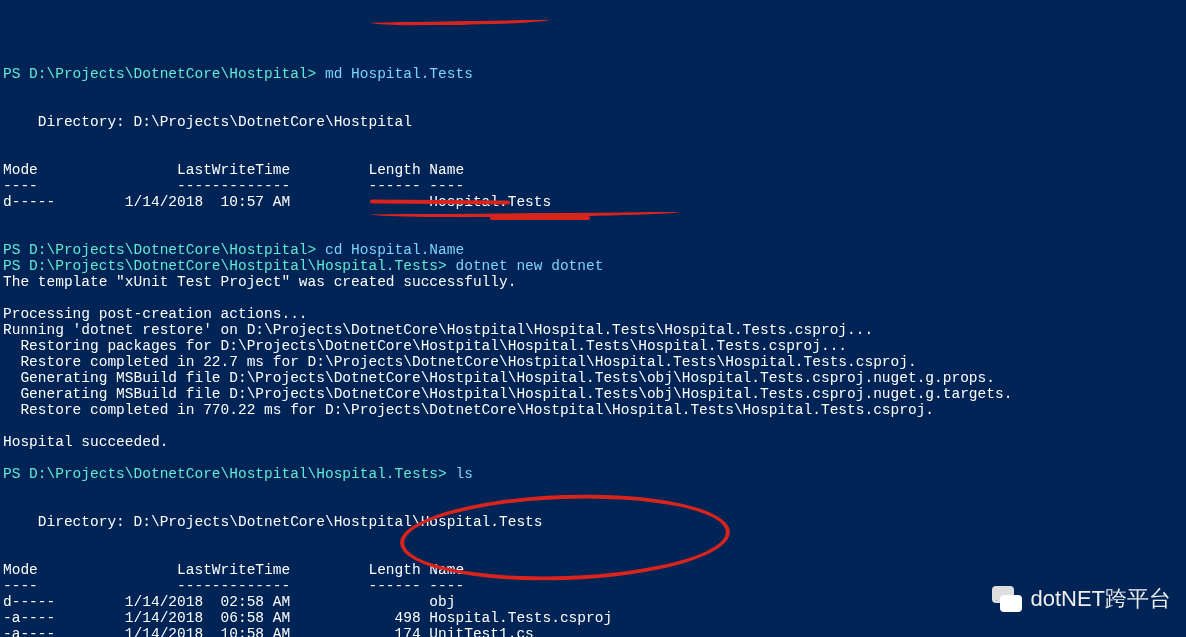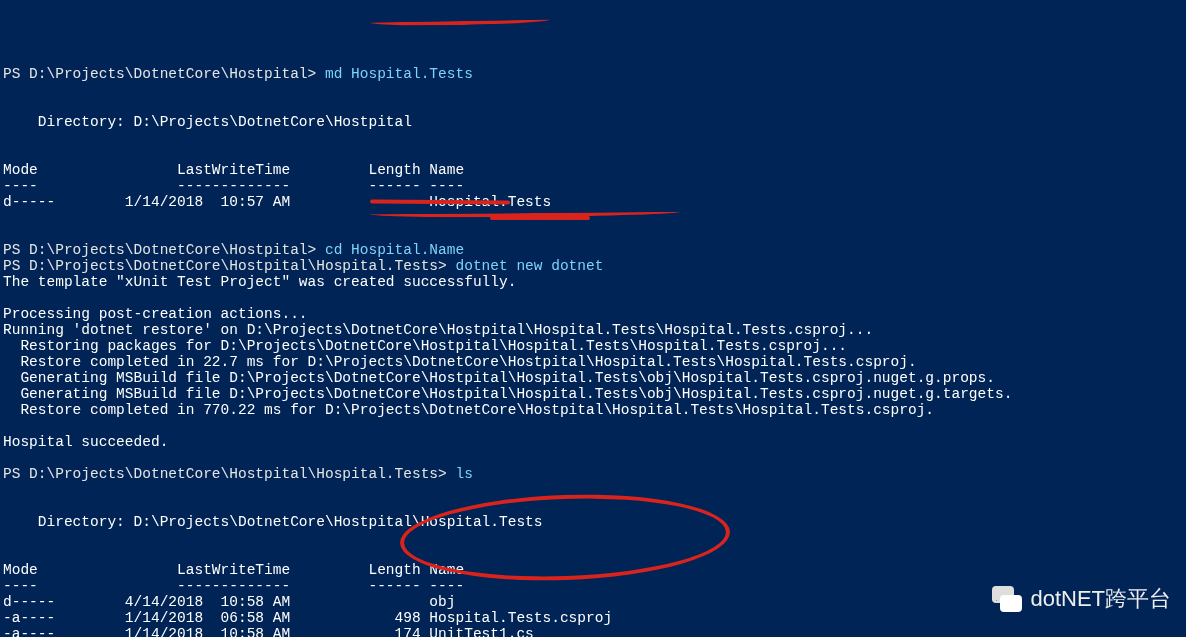--- a/index.html
+++ b/index.html
@@ -9,21 +9,21 @@
     font-family: 'Consolas', 'Courier New', monospace;
     font-size: 14.5px;
     line-height: 16px;
     width: 1186px;
     height: 637px;
     overflow: hidden;
     white-space: pre;
     position: relative;
     padding: 2px 3px;
   }
-  .prompt { color: #e5e5e5; }
+  .prompt { color: #5eead4; }
   .cmd    { color: #7dd3fc; }
   .output { color: #ffffff; text-align: right; }
   .anno {
     position: absolute;
     pointer-events: none;
   }
   .underline1 {
     position: absolute;
     left: 370px; top: 17px;
     width: 180px; height: 8px;
@@ -144,21 +144,21 @@
 <span class="output">Hospital succeeded.</span>
 <span class="output"></span>
 <span class="prompt">PS D:\Projects\DotnetCore\Hostpital\Hospital.Tests&gt; </span><span class="cmd">ls</span>
 <span class="output"></span>
 <span class="output"></span>
 <span class="output">    Directory: D:\Projects\DotnetCore\Hostpital\Hospital.Tests</span>
 <span class="output"></span>
 <span class="output"></span>
 <span class="output">Mode                LastWriteTime         Length Name</span>
 <span class="output">----                -------------         ------ ----</span>
-<span class="output">d-----        4/14/2018  10:58 AM                obj</span>
+<span class="output">d-----        1/14/2018  02:58 AM                obj</span>
 <span class="output">-a----        1/14/2018  06:58 AM            498 Hospital.Tests.csproj</span>
 <span class="output">-a----        1/14/2018  10:58 AM            174 UnitTest1.cs</span>
 <span class="output"></span>
 <span class="output"></span>
 
 
 <div class="anno underline1"></div>
 <div class="anno strike1"></div>
 <div class="anno underline2"></div>
 <div class="anno strike2"></div>

